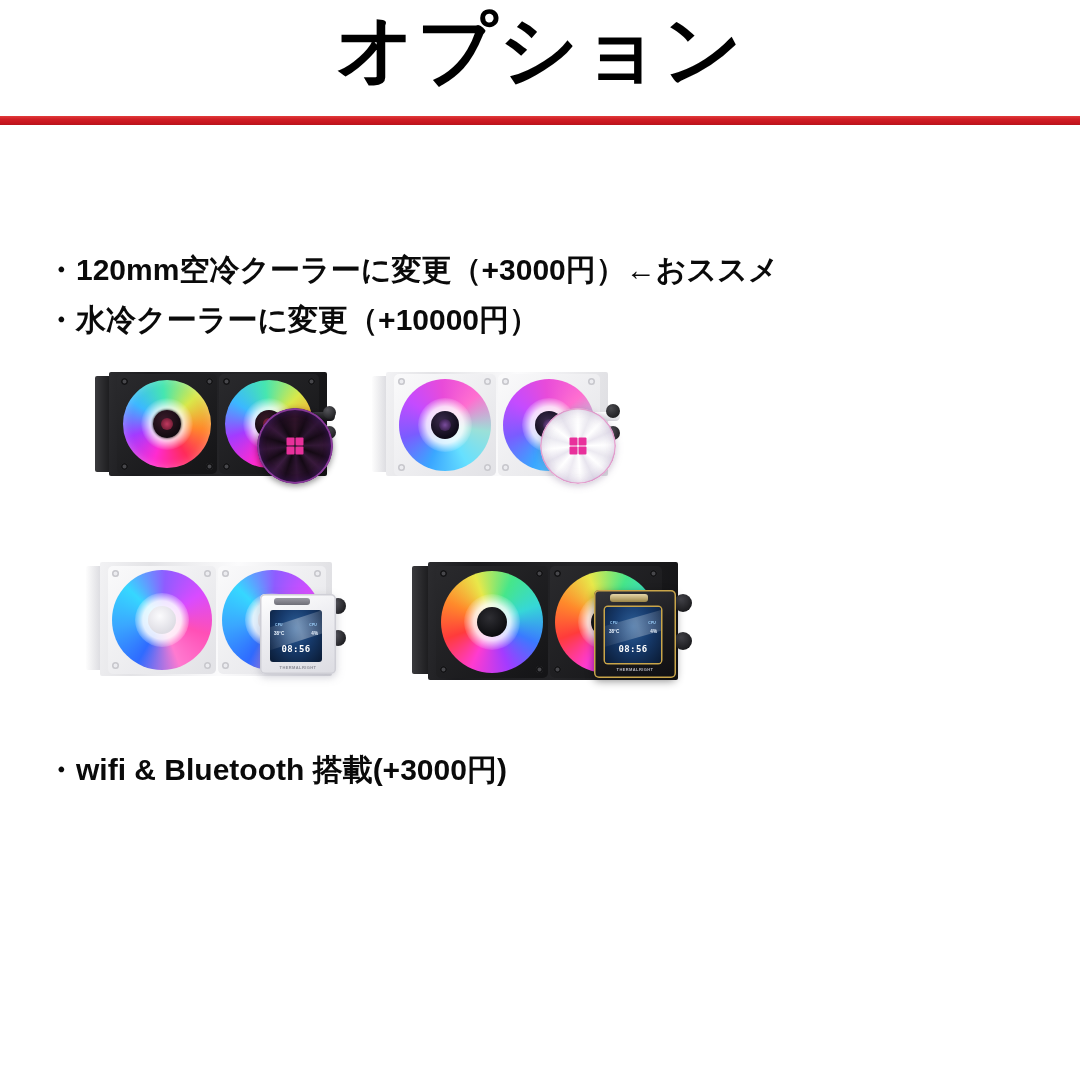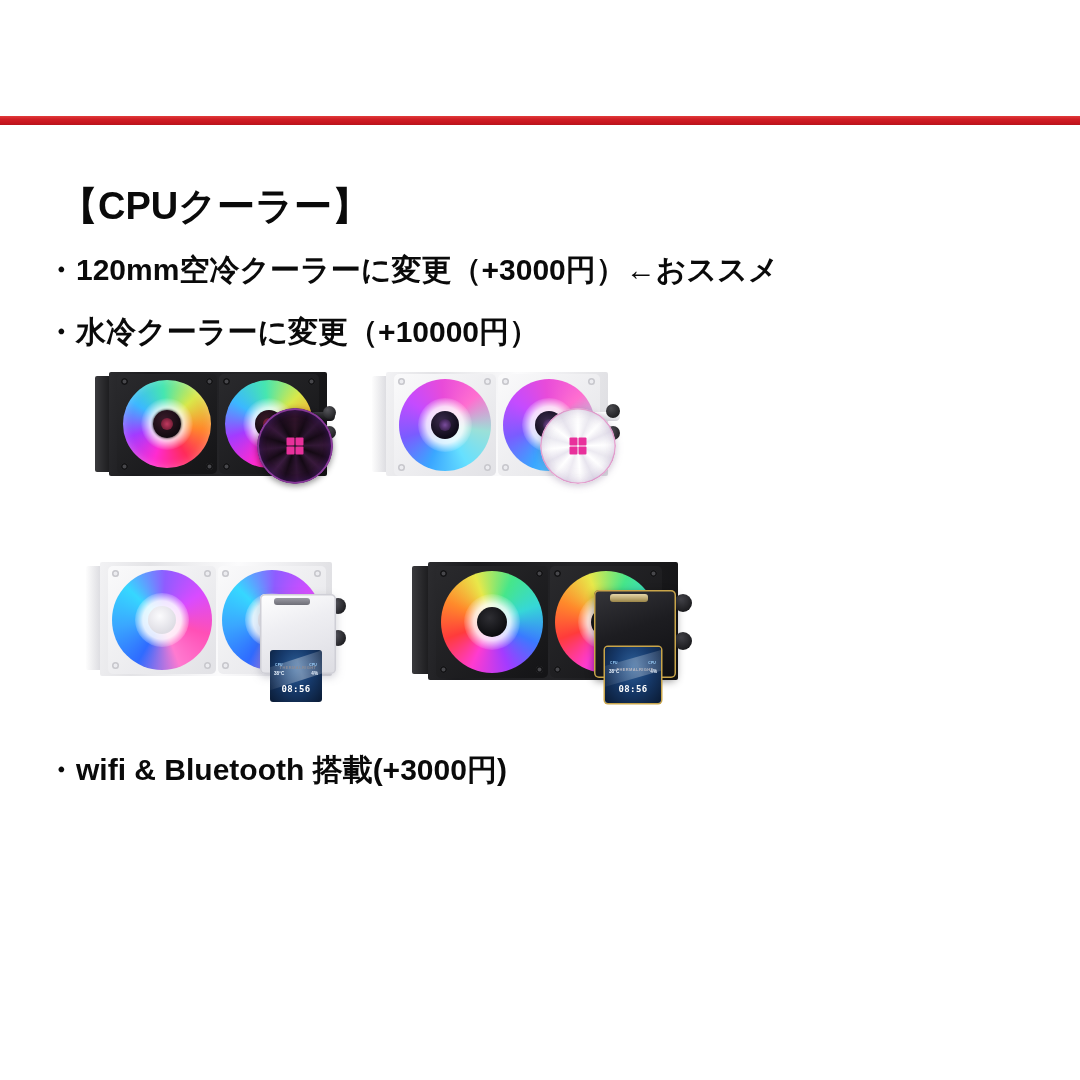--- a/index.html
+++ b/index.html
@@ -33,21 +33,21 @@
     position:absolute;
     white-space:nowrap;
     font-weight:700;
     color:#0a0a0a;
   }
   .head-line{font-size:38px;line-height:44px;letter-spacing:0px;}
   .bullet-line{font-size:30px;line-height:48px;letter-spacing:0px;}
 
   #l-cpu-head{left:60px;top:184px;}
   #l-120mm   {left:46px;top:246px;}
-  #l-water   {left:46px;top:308px;}
+  #l-water   {left:46px;top:296px;}
   #l-lcd     {left:46px;top:495px;}
   #l-other   {left:60px;top:690px;}
   #l-wifi    {left:46px;top:746px;}
 
   
   .product{position:absolute;}
 
   
   .rad{
     position:absolute;
@@ -90,44 +90,43 @@
     display:grid;grid-template-columns:1fr 1fr;gap:1.5px;
   }
   .pump-round .logo i{display:block;background:#e8309b;border-radius:1px;}
 
   
   .pump-lcd{position:absolute;border-radius:5px;}
   .pump-lcd .shell{position:absolute;inset:0;border-radius:5px;}
   .pump-lcd .screen{
     position:absolute;border-radius:3px;overflow:hidden;
     background:radial-gradient(ellipse at 50% 35%,#2d5f98 0%,#173b6d 45%,#0a1a33 100%);
-    margin-top:40px;
   }
   .pump-lcd .screen .lbl{position:absolute;font-size:3.4px;color:#9fd4ff;font-weight:700;letter-spacing:.2px;}
   .pump-lcd .screen .val{position:absolute;font-size:4.6px;color:#eaf4ff;font-weight:700;}
   .pump-lcd .screen .clock{
     position:absolute;left:50%;transform:translateX(-50%);
     font-size:9px;color:#ffffff;font-weight:700;letter-spacing:.4px;
     font-family:"DejaVu Sans Mono","Liberation Mono",monospace;
   }
   .pump-lcd .brand{
     position:absolute;left:50%;transform:translateX(-50%);
     font-size:4px;letter-spacing:.4px;font-weight:700;
   }
   .tube{position:absolute;border-radius:6px;}
   .fitting{position:absolute;border-radius:50%;}
 </style>
 </head>
 <body>
 
 <div class="page">
 
+  <div class="title">オプション</div>
   <div class="rule"></div>
 
-  <div class="line head-line" id="l-cpu-head">【CPUクーラー】</div>
   <div class="line bullet-line" id="l-120mm">・120mm空冷クーラーに変更（+3000円）←おススメ</div>
   <div class="line bullet-line" id="l-water">・水冷クーラーに変更（+10000円）</div>
   <div class="line bullet-line" id="l-wifi">・wifi &amp; Bluetooth 搭載(+3000円)</div>
 
   <div class="product rad rad-dark" style="left:95px;top:368px;width:240px;height:112px;">
     <div class="rad-side" style="width:16px;height:96px;top:8px;left:0;"></div>
     <div class="rad-body" style="left:14px;top:4px;width:218px;height:104px;"></div>
 
     <div class="fan" style="left:22px;top:6px;width:100px;height:100px;">
       <div class="frame"></div>

